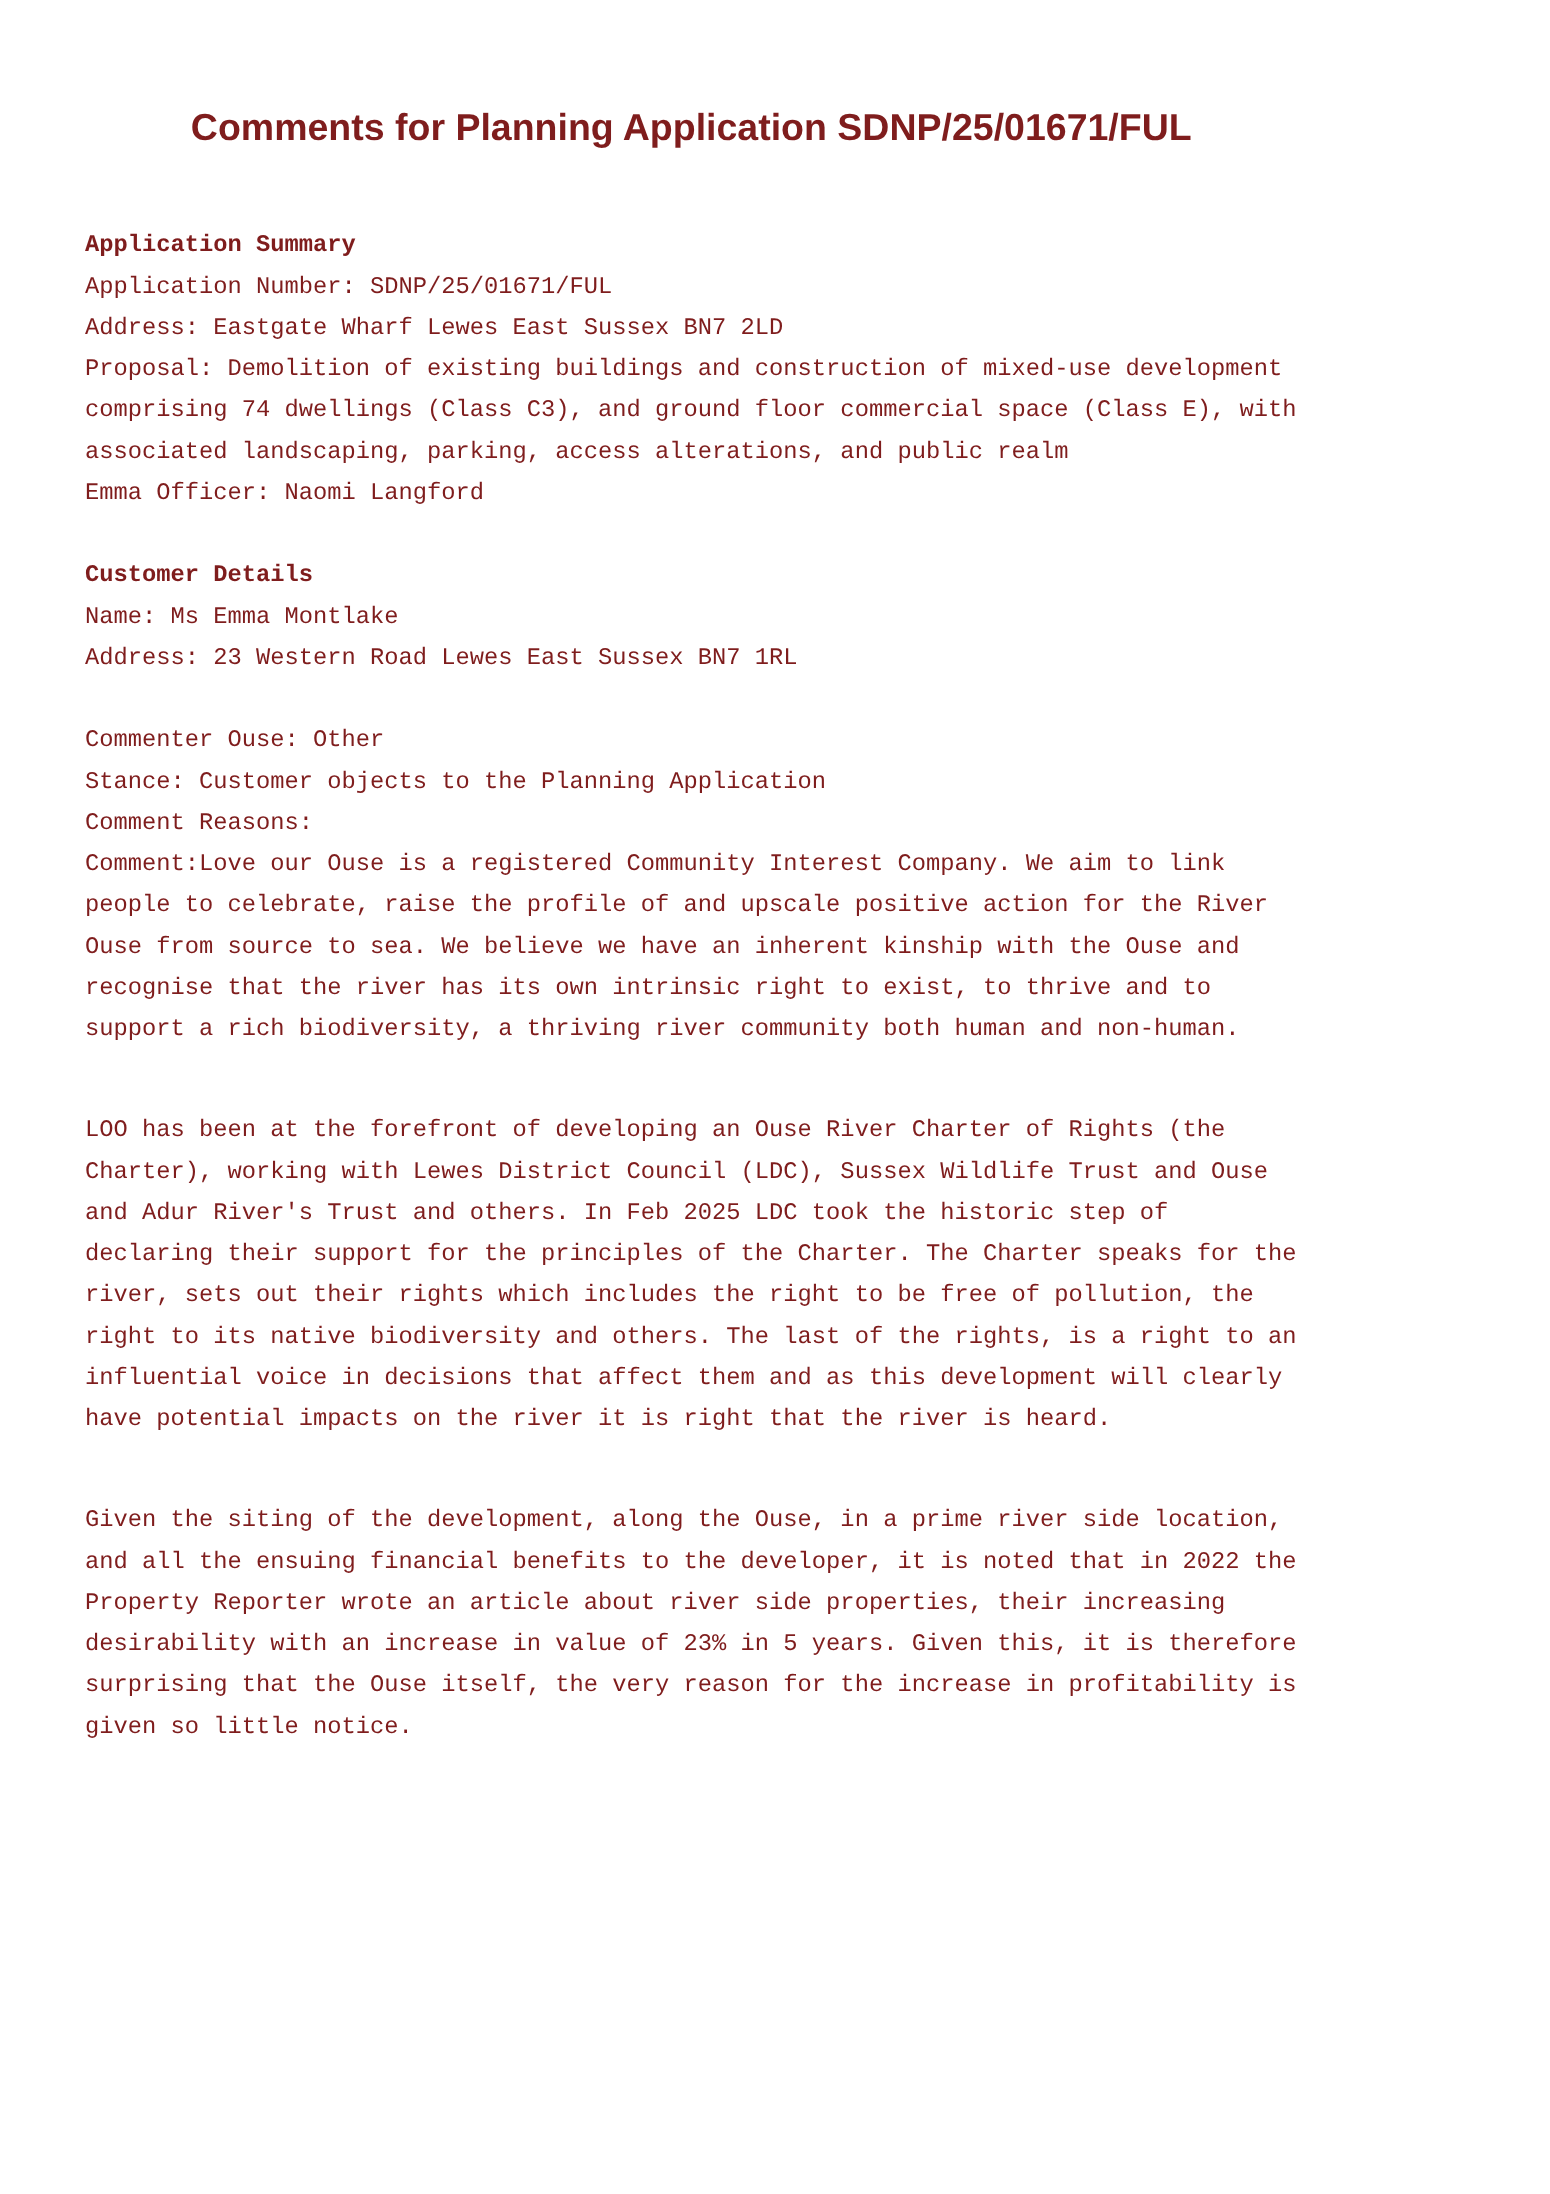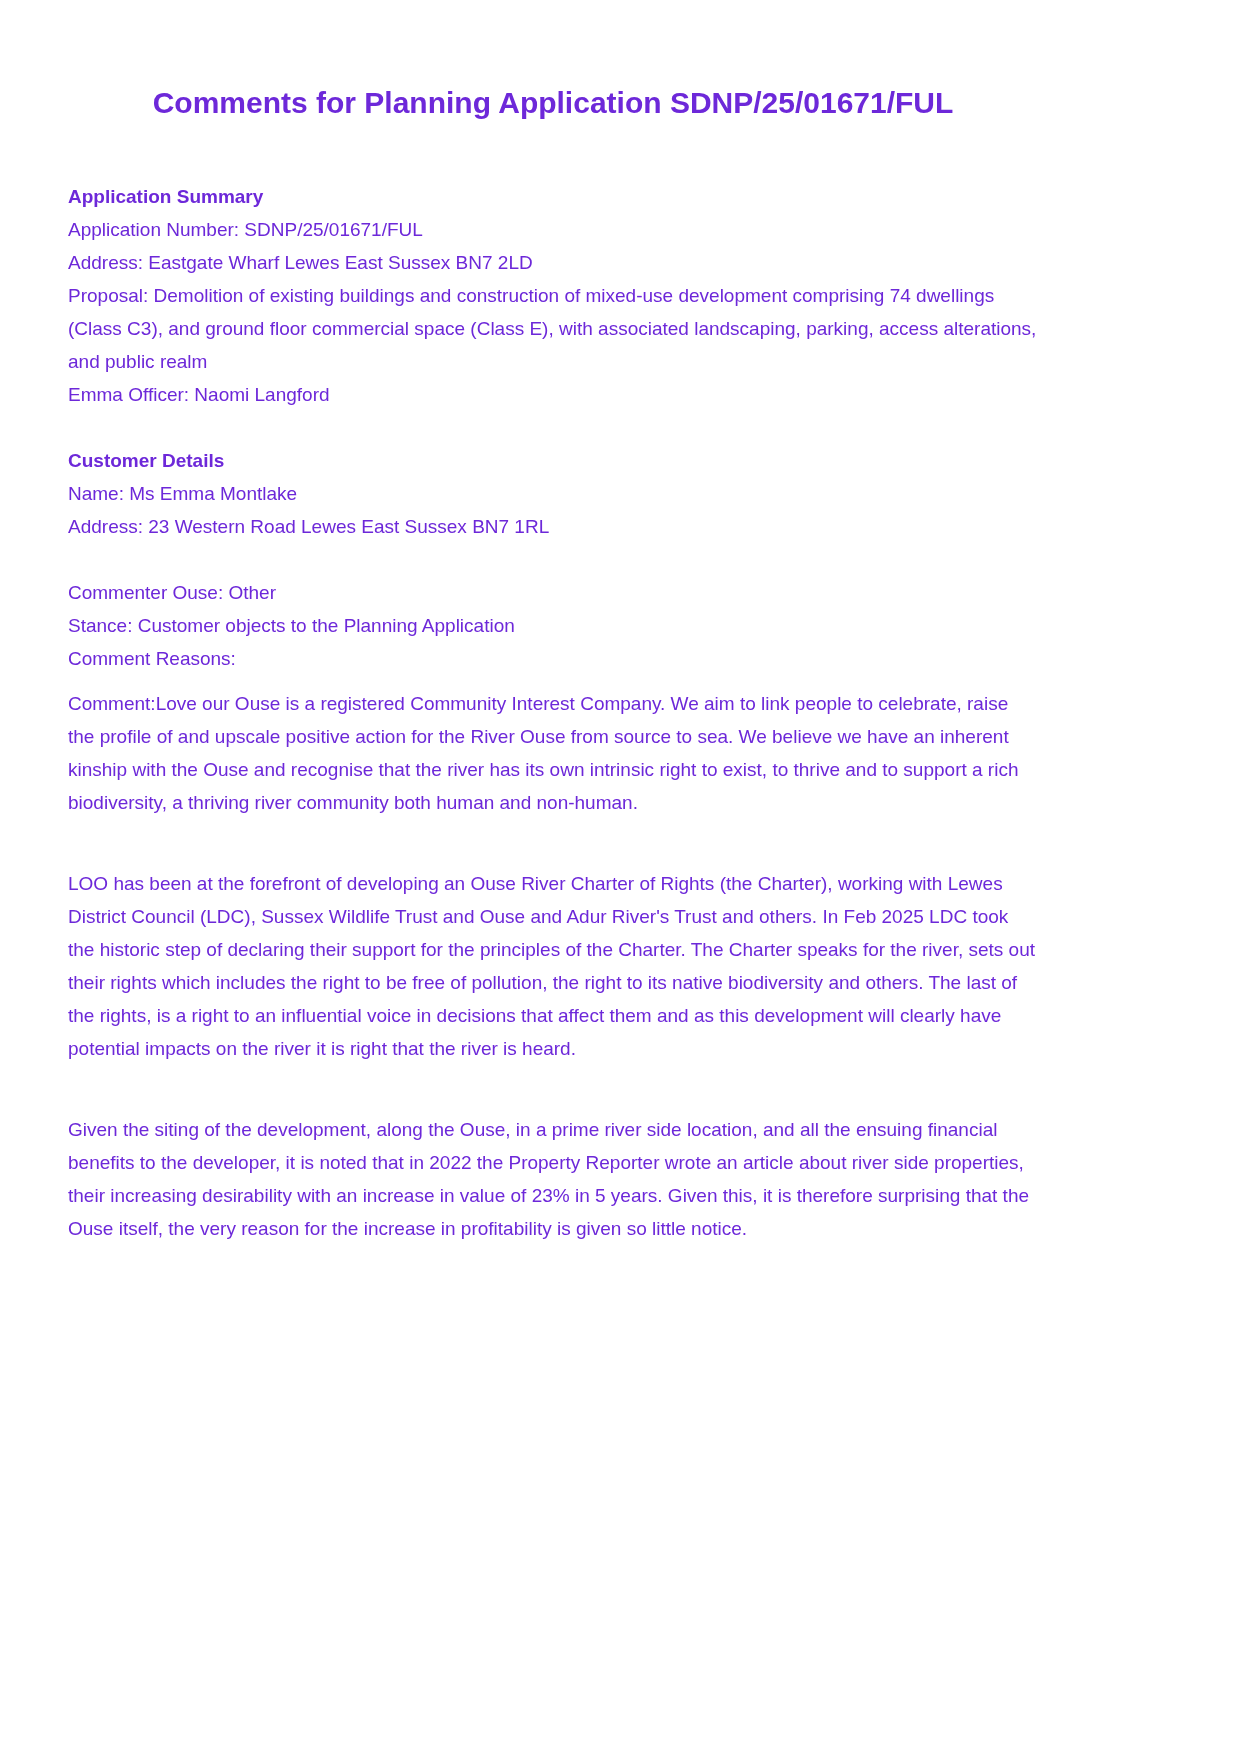--- a/index.html
+++ b/index.html
@@ -12,21 +12,21 @@
     width: 1240px;
     min-height: 1755px;
   }
   .page {
     width: 1112px;
     min-height: 1755px;
     padding: 84px 66px 60px 68px;
     font-family: "Liberation Sans", "DejaVu Sans", sans-serif;
     font-size: 19px;
     line-height: 33px;
-    color: #6d28d9;
+    color: #7f1d1d;
     background: #ffffff;
   }
   .content {
     width: 970px;
   }
   .doc-title {
     font-size: 30px;
     line-height: 38px;
     font-weight: 700;
     text-align: center;
@@ -37,26 +37,27 @@
     margin: 0 0 33px 0;
   }
   .doc-section:last-child {
     margin-bottom: 0;
   }
   .heading {
     font-weight: 700;
   }
   p {
     margin: 0;
+    font-family: Liberation Mono, monospace;
   }
   .paragraph {
     margin-top: 48px;
   }
   .paragraph.first {
-    margin-top: 12px;
+    margin-top: 0;
   }
 </style>
 </head>
 <body>
 
 <div class="page">
   <div class="content">
 
     <h1 class="doc-title">Comments for Planning Application SDNP/25/01671/FUL</h1>
 

